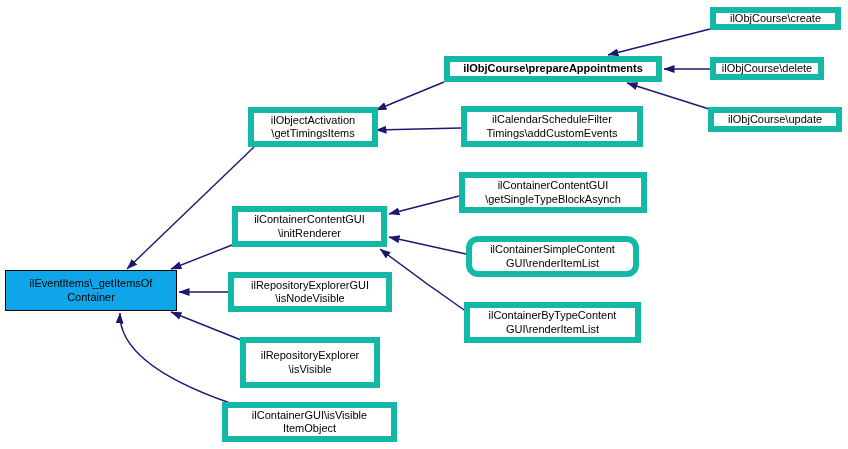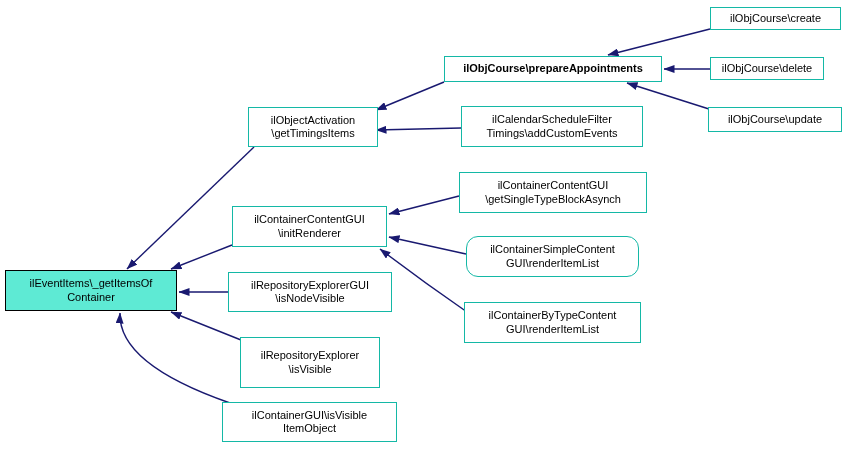--- a/index.html
+++ b/index.html
@@ -19,33 +19,33 @@
     position: absolute;
     left: 0;
     top: 0;
     width: 848px;
     height: 449px;
   }
   .node {
     position: absolute;
     box-sizing: border-box;
     background: #ffffff;
-    border: 1px solid #14b8a6;
+    border: 6px solid #14b8a6;
     color: #000000;
     font-size: 11px;
     line-height: 13.5px;
     display: flex;
     align-items: center;
     justify-content: center;
     text-align: center;
     white-space: pre-line;
     cursor: pointer;
   }
   .node.main {
-    background: #5eead4;
+    background: #0ea5e9;
     border: 1.5px solid #000000;
     cursor: default;
   }
   .edge {
     fill: none;
     stroke: #191970;
     stroke-width: 1.4;
   }
 </style>
 </head>

